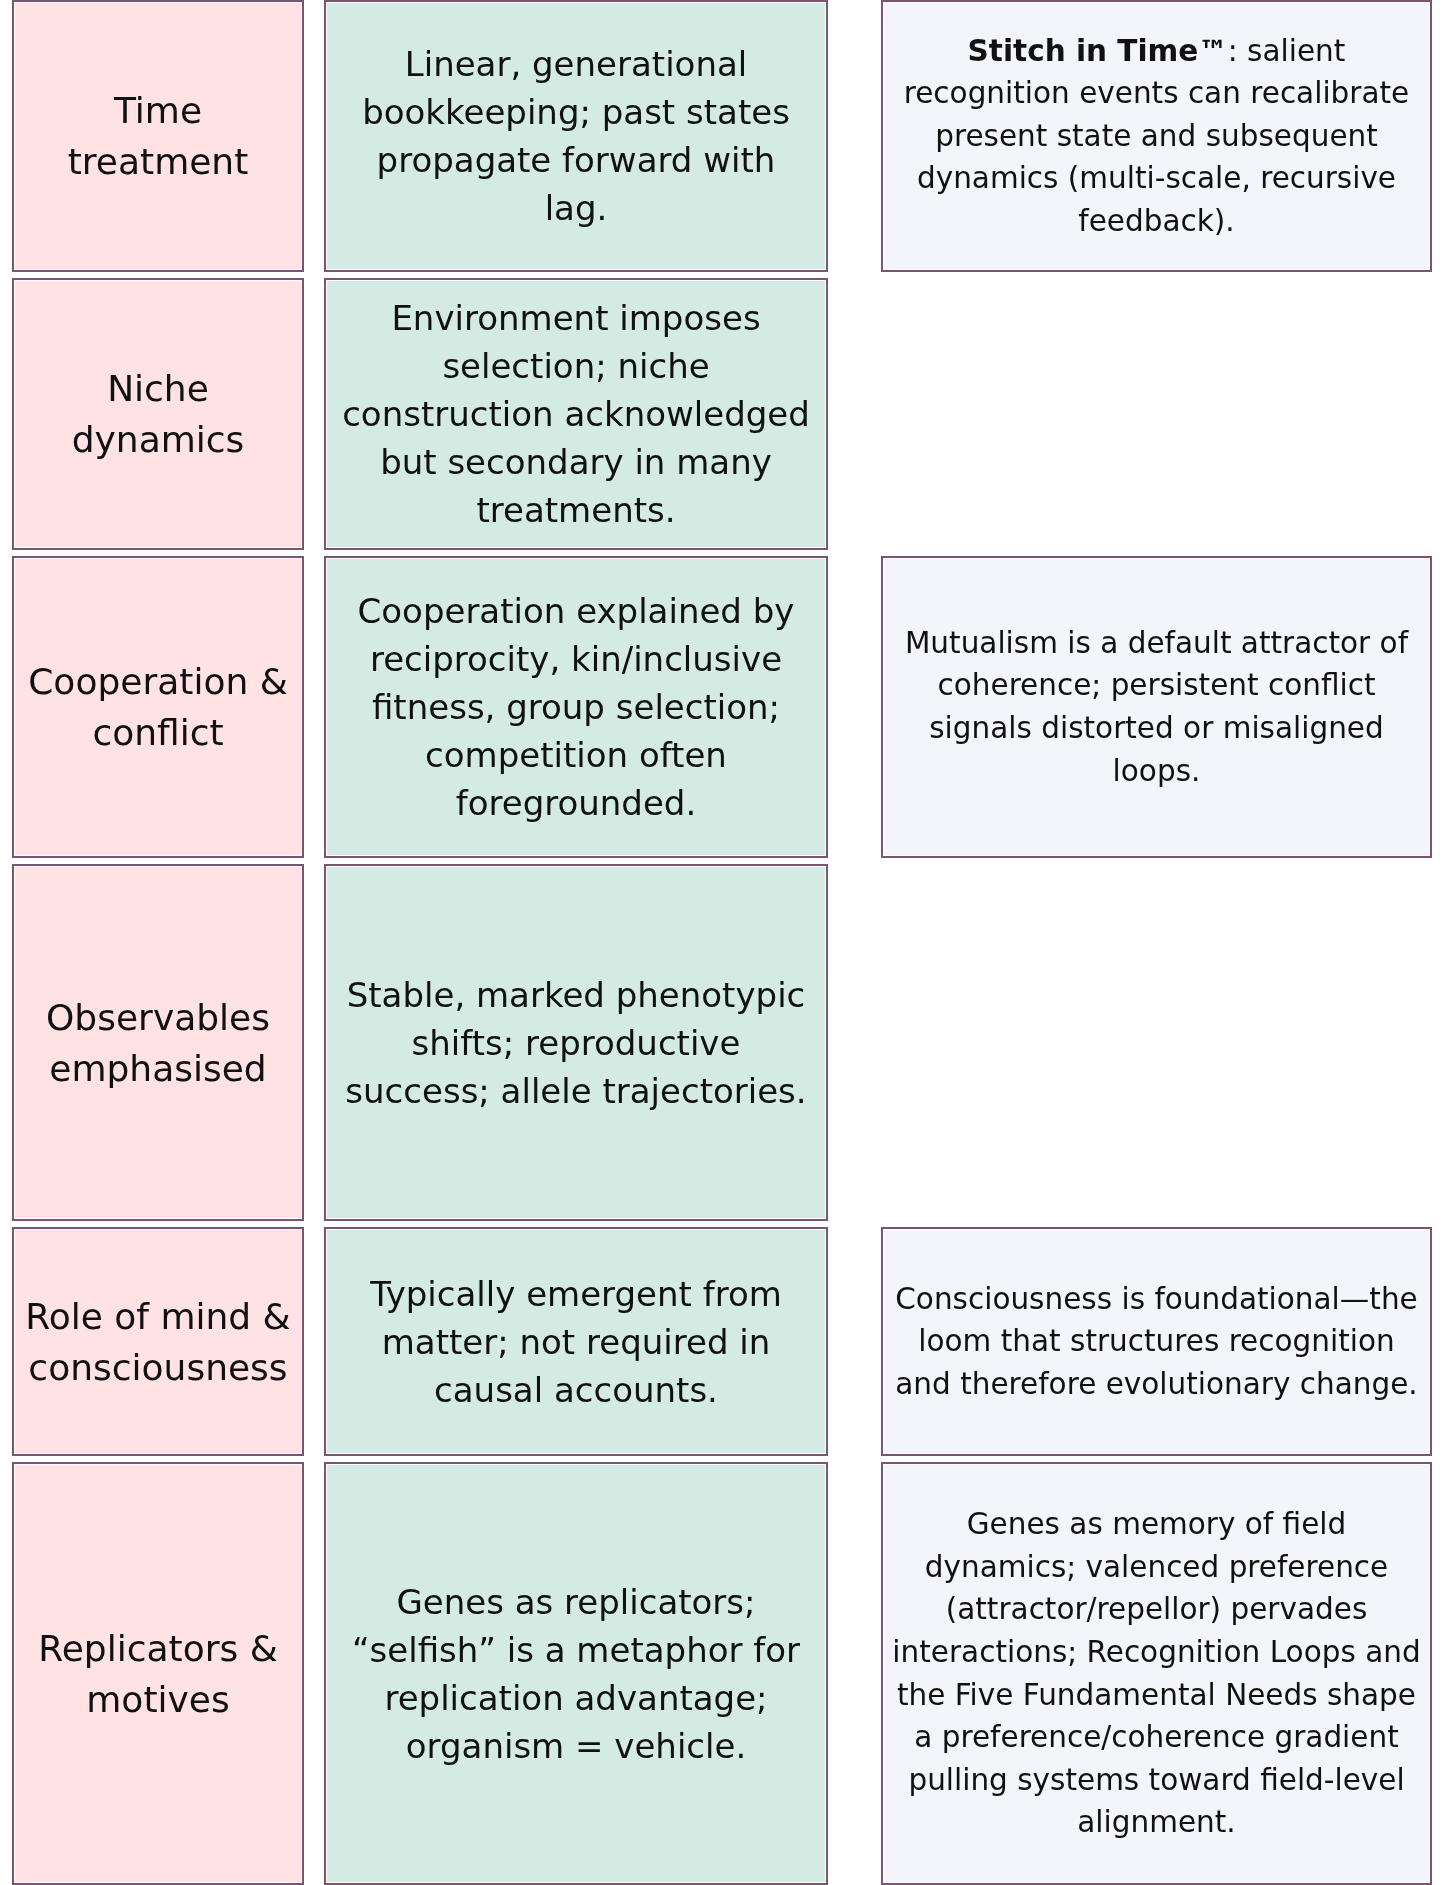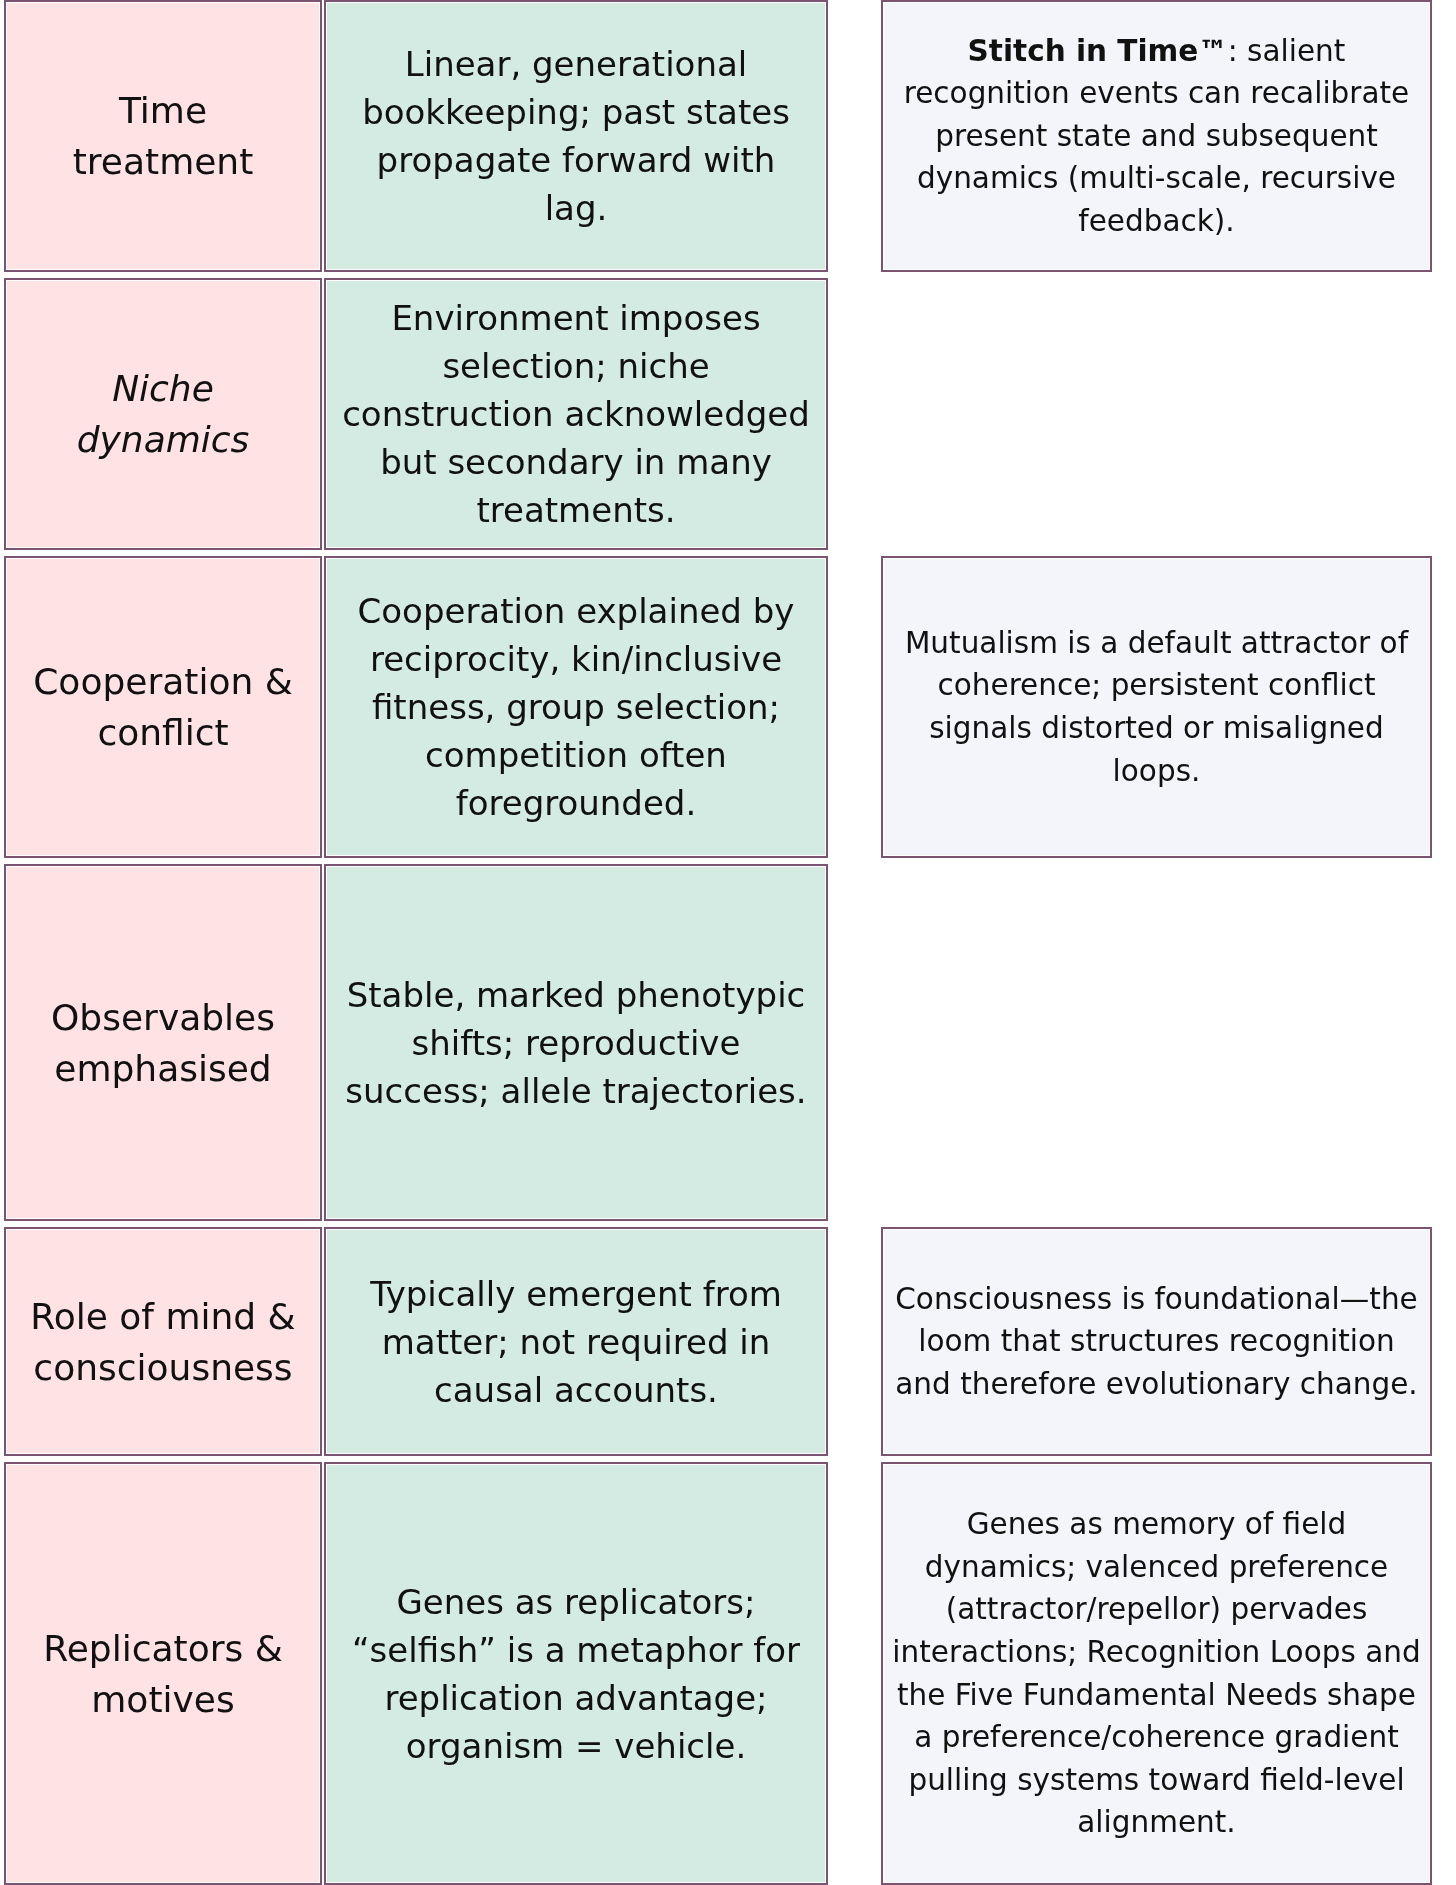--- a/index.html
+++ b/index.html
@@ -31,22 +31,22 @@
       box-sizing: border-box;
       border: 2px solid #7a5470;
       box-shadow: inset 0 0 0 1px #ffffff;
       display: flex;
       align-items: center;
       justify-content: center;
       text-align: center;
     }
     .cell span { display: block; }
     .c-label {
-      left: 4px;
-      width: 318px;
+      left: 12px;
+      width: 292px;
       background: #ffe2e3;
       font-size: 36px;
       line-height: 51px;
       padding: 0 10px;
     }
     .c-standard {
       left: 324px;
       width: 504px;
       background: #d3ebe2;
       font-size: 34px;
@@ -74,21 +74,21 @@
     </div>
     <div class="cell c-standard" style="padding:0 20px;">
       <span>Linear, generational bookkeeping; past states propagate forward with lag.</span>
     </div>
     <div class="cell c-field" style="padding:0 20px;">
       <span><b class="bold">Stitch in Time™</b><span style="display:inline">: salient recognition events can recalibrate present state and subsequent dynamics (multi-scale, recursive feedback).</span></span>
     </div>
   </div>
 
   <div class="row" style="top:278px;height:272px;">
-    <div class="cell c-label" style="padding:0 83px;font-style:italic;">
+    <div class="cell c-label" style="padding:0 83px;">
       <span>Niche dynamics</span>
     </div>
     <div class="cell c-standard">
       <span>Environment imposes selection; niche construction acknowledged but secondary in many treatments.</span>
     </div>
   </div>
 
   <div class="row" style="top:556px;height:302px;">
     <div class="cell c-label">
       <span>Cooperation &amp; conflict</span>

